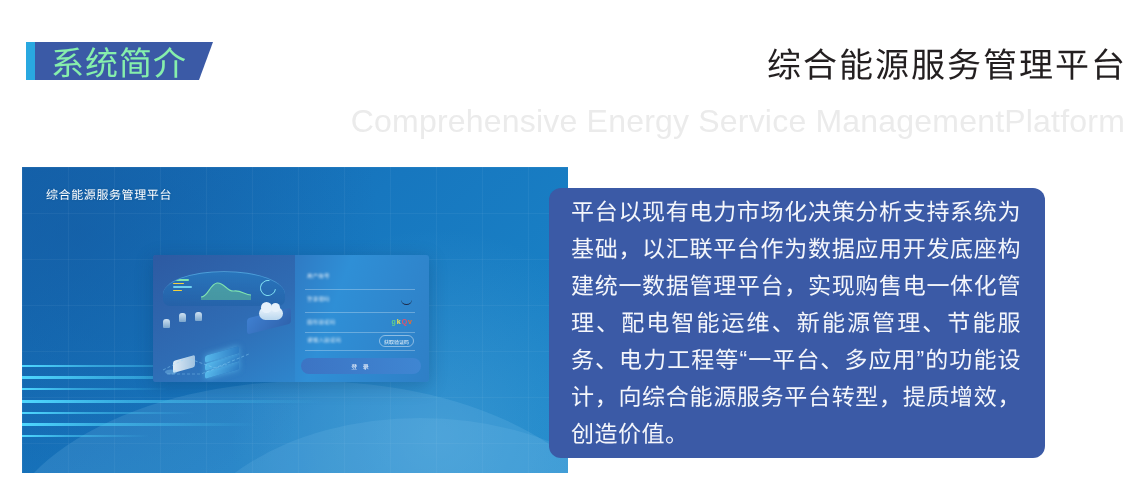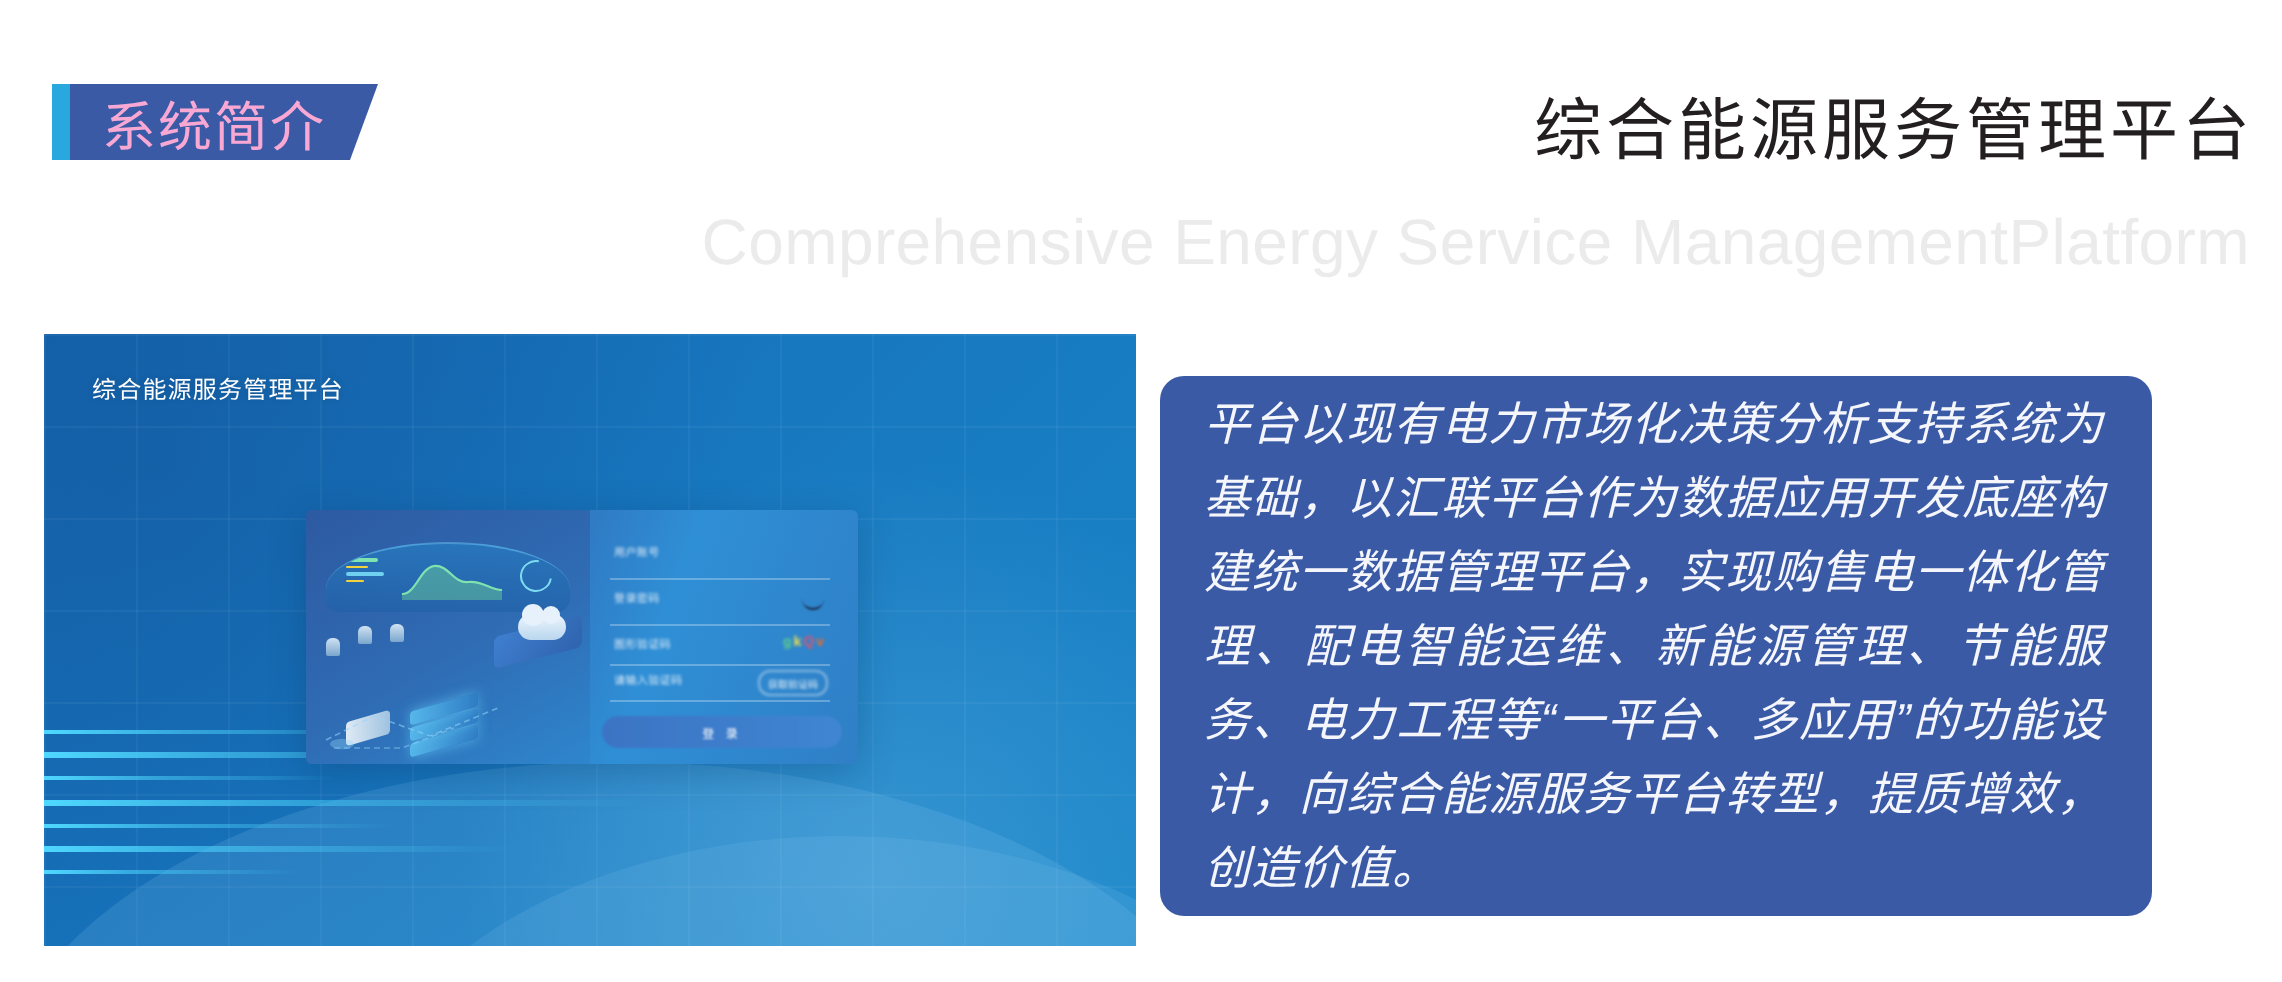--- a/index.html
+++ b/index.html
@@ -31,22 +31,22 @@
   }
   .section-badge .plate {
     background: #3b5aa6;
     padding: 0 26px 0 16px;
     display: flex;
     align-items: center;
     -webkit-clip-path: polygon(0 0, 100% 0, calc(100% - 14px) 100%, 0 100%);
     clip-path: polygon(0 0, 100% 0, calc(100% - 14px) 100%, 0 100%);
   }
   .section-badge .plate span {
-    color: #f9a8d4;
-    font-size: 27px;
+    color: #86efac;
+    font-size: 33px;
     letter-spacing: 1px;
     white-space: nowrap;
   }
 
   .main-title {
     position: absolute;
     right: 14px;
     top: 38px;
     font-size: 34px;
     color: #231f20;
@@ -355,31 +355,30 @@
     position: absolute;
     left: 4px;
     bottom: 4px;
     width: 120px;
     height: 34px;
   }
 
   
   .text-panel {
     position: absolute;
-    left: 580px;
+    left: 549px;
     top: 188px;
     width: 496px;
     height: 270px;
     background: #3b5aa6;
     border-radius: 12px;
     box-sizing: border-box;
     padding: 16px 24px 16px 22px;
     display: flex;
     align-items: center;
-    font-style: italic;
   }
   .text-panel p {
     margin: 0;
     color: #f4f6fb;
     font-size: 23px;
     line-height: 37px;
     letter-spacing: 0.5px;
     text-align: justify;
     text-justify: inter-ideograph;
   }

